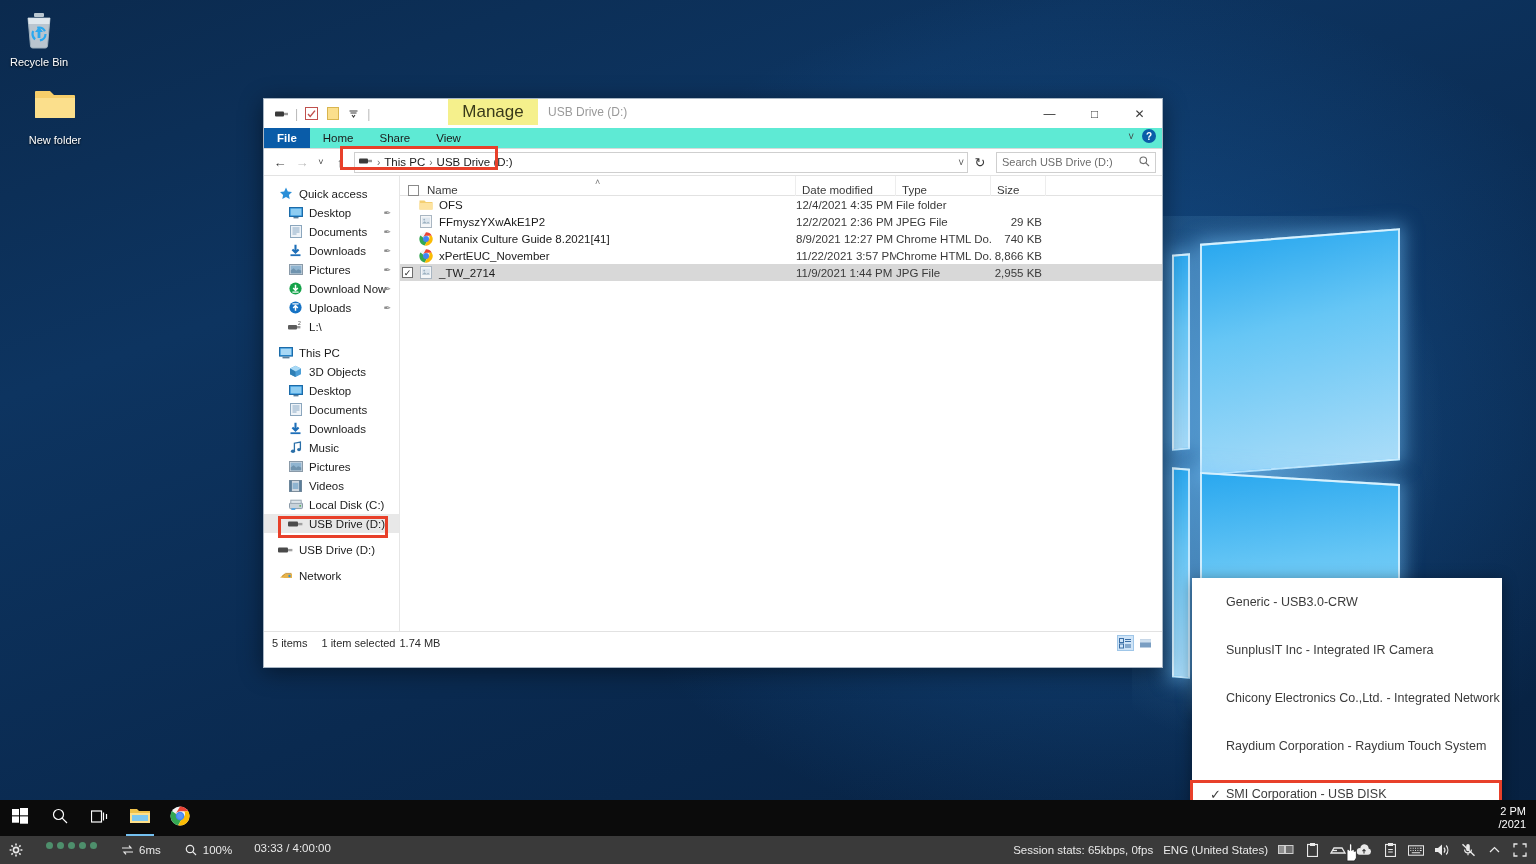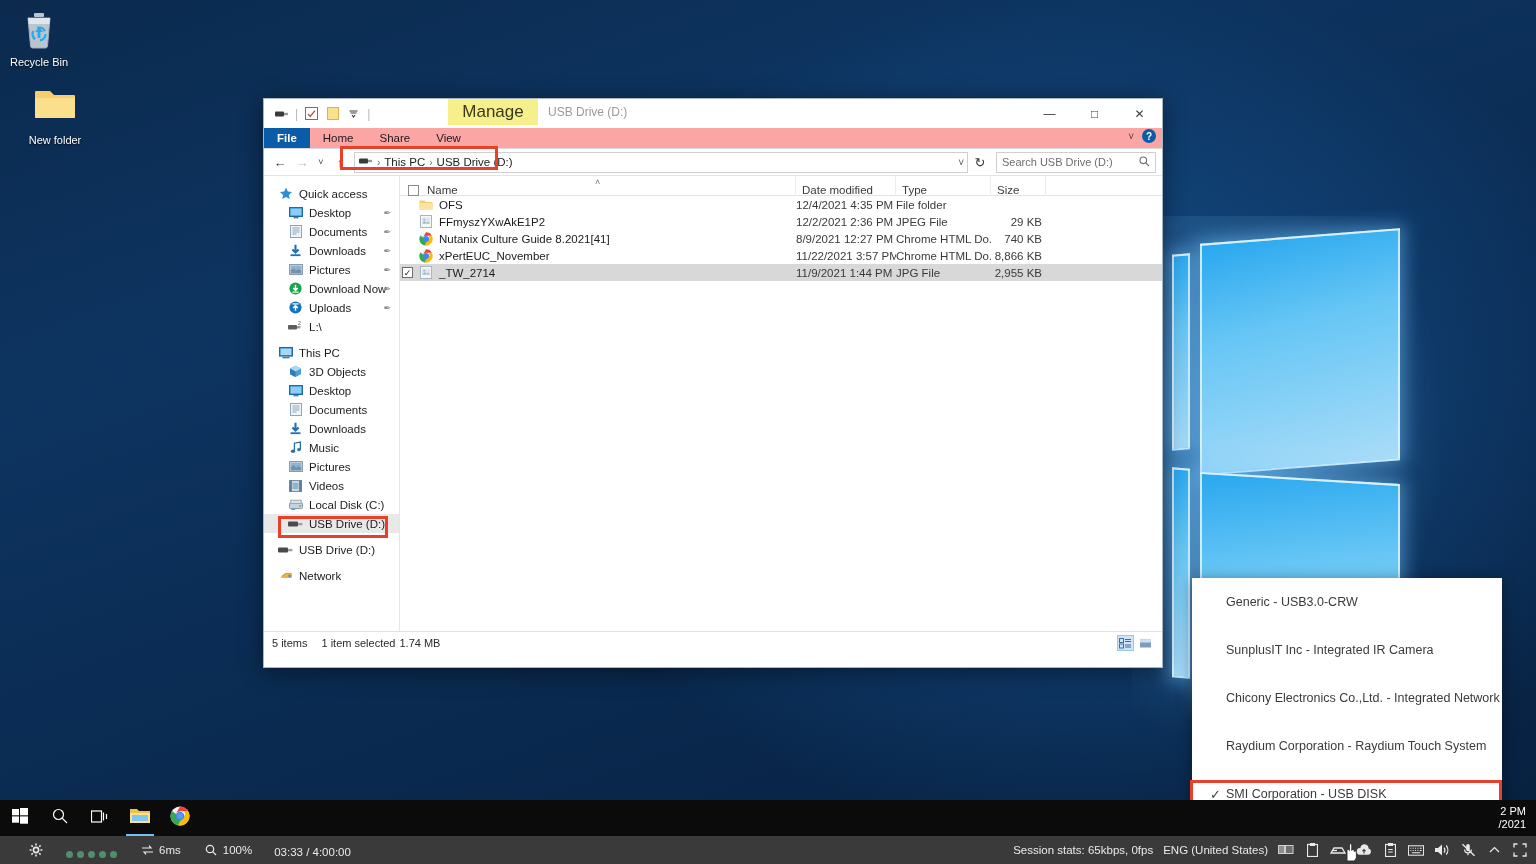--- a/index.html
+++ b/index.html
@@ -54,21 +54,21 @@
              display:flex; align-items:center; justify-content:center; }
   .ctx-bottom { height: 21px; background: #fff; color: #1b1b1b; font-size: 11.5px;
                 display:flex; align-items:center; justify-content:center; font-weight: 600; }
 
   .win-title { position: absolute; left: 284px; top: 6px; font-size: 12px; color: #9a9a9a; }
 
   .wincontrols { position: absolute; right: 0; top: 0; display: flex; }
   .wc { width: 45px; height: 29px; display:flex; align-items:center; justify-content:center;
         font-size: 12px; color: #3a3a3a; }
 
-  .ribbon-tabs { height: 21px; background:#fca5a5; display:flex; align-items:stretch;
+  .ribbon-tabs { height: 21px; background:#5eead4; display:flex; align-items:stretch;
                  position: relative; border-bottom: 1px solid #d9d9d9; }
   .rtab { padding: 0 13px; display:flex; align-items:center; font-size:11.5px; color:#1b1b1b; }
   .rtab.file { background:#0a5ca8; color:#fff; font-weight:600; }
   .ribbon-right { position:absolute; right: 6px; top: 1px; display:flex; align-items:center; gap:8px; }
   .chev { font-size: 10px; color:#444; }
   .help-ico { width:14px;height:14px;border-radius:50%;background:#0a5ca8;color:#fff;
               font-size:10px; display:flex; align-items:center; justify-content:center; font-weight:700; }
 
   
   .addrbar { height: 27px; background:#fff; display:flex; align-items:center; padding: 0 6px; gap: 2px;
@@ -159,21 +159,21 @@
              position: relative; }
   .tb-item.active::after { content:""; position:absolute; bottom:0; left: 6px; right: 6px;
                            height: 2px; background:#74c0f0; }
   .tb-clock { position:absolute; right: 10px; top: 0; height: 36px; display:flex; flex-direction:column;
               align-items:flex-end; justify-content:center; color:#fff; font-size: 11px; line-height: 13px; }
 
   
   #sessionbar { position:absolute; left:0; bottom:0; width: 1536px; height: 28px;
                 background: #3a3a3a; display:flex; align-items:center; color:#e9e9e9;
                 font-size: 11.5px; }
-  .sb-left { display:flex; align-items:flex-end; gap: 22px; padding-left: 8px; margin-left: 20px; }
+  .sb-left { display:flex; align-items:flex-start; gap: 22px; padding-left: 8px; }
   .sb-dots { display:flex; gap: 4px; }
   .sb-dot { width: 7px; height: 7px; border-radius: 50%; background:#4e8f6c; }
   .sb-right { position:absolute; right: 8px; display:flex; align-items:center; gap: 10px; }
   .tray-ico { width: 16px; height: 16px; display:inline-flex; align-items:center; justify-content:center;
               color:#e9e9e9; }
   .sb-seg { display:flex; align-items:center; gap:4px; }
   #cursor-hand { position:absolute; left: 1343px; bottom: 2px; width: 14px; height: 20px; }
 </style>
 </head>
 <body>

